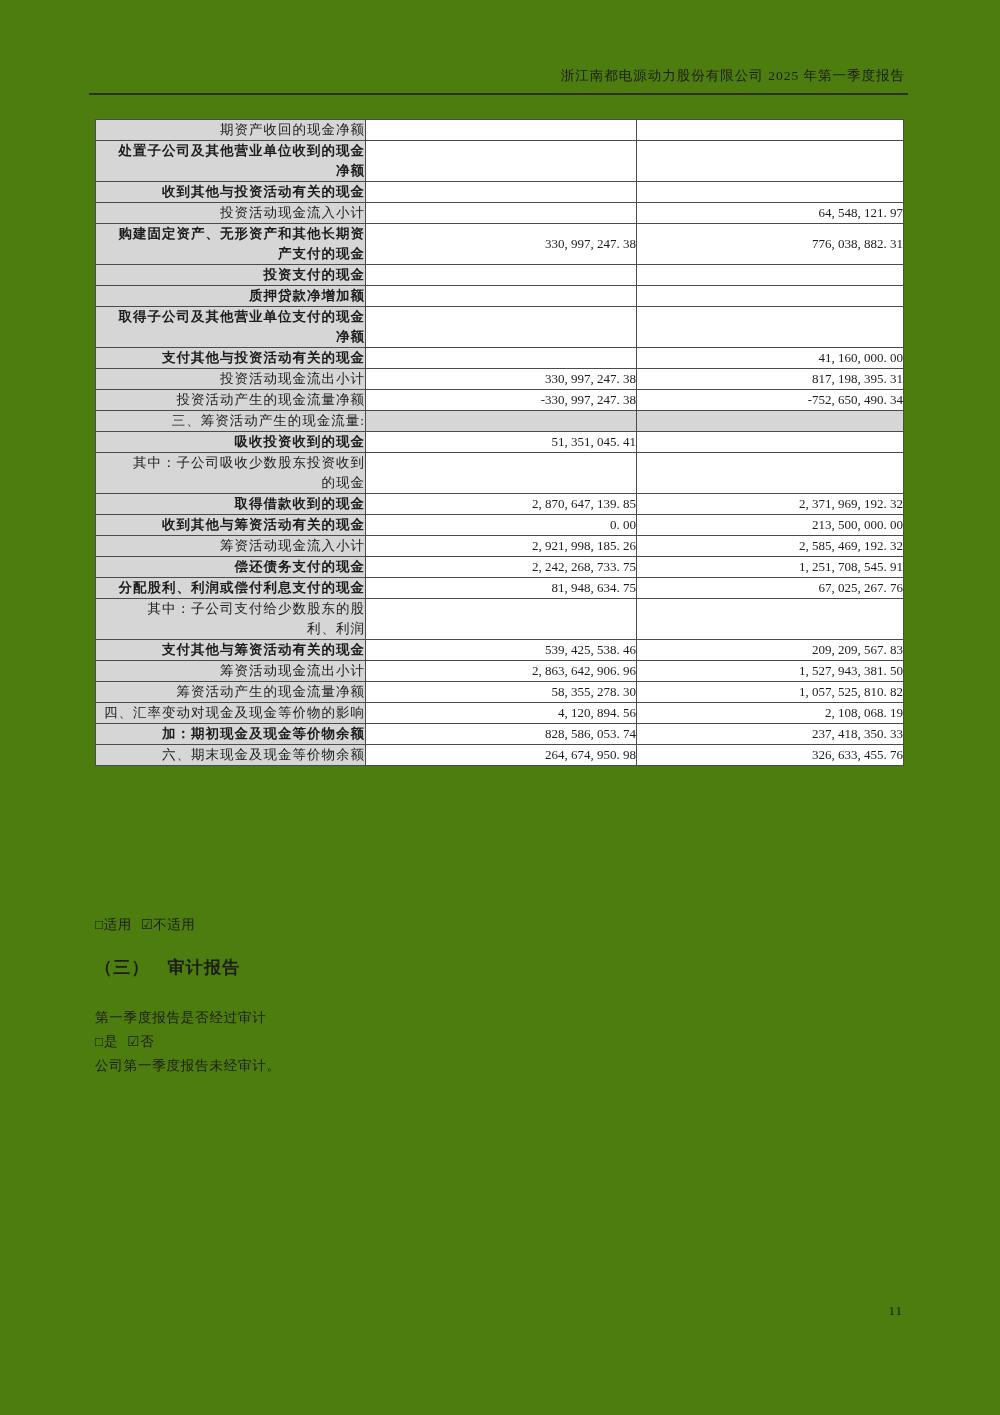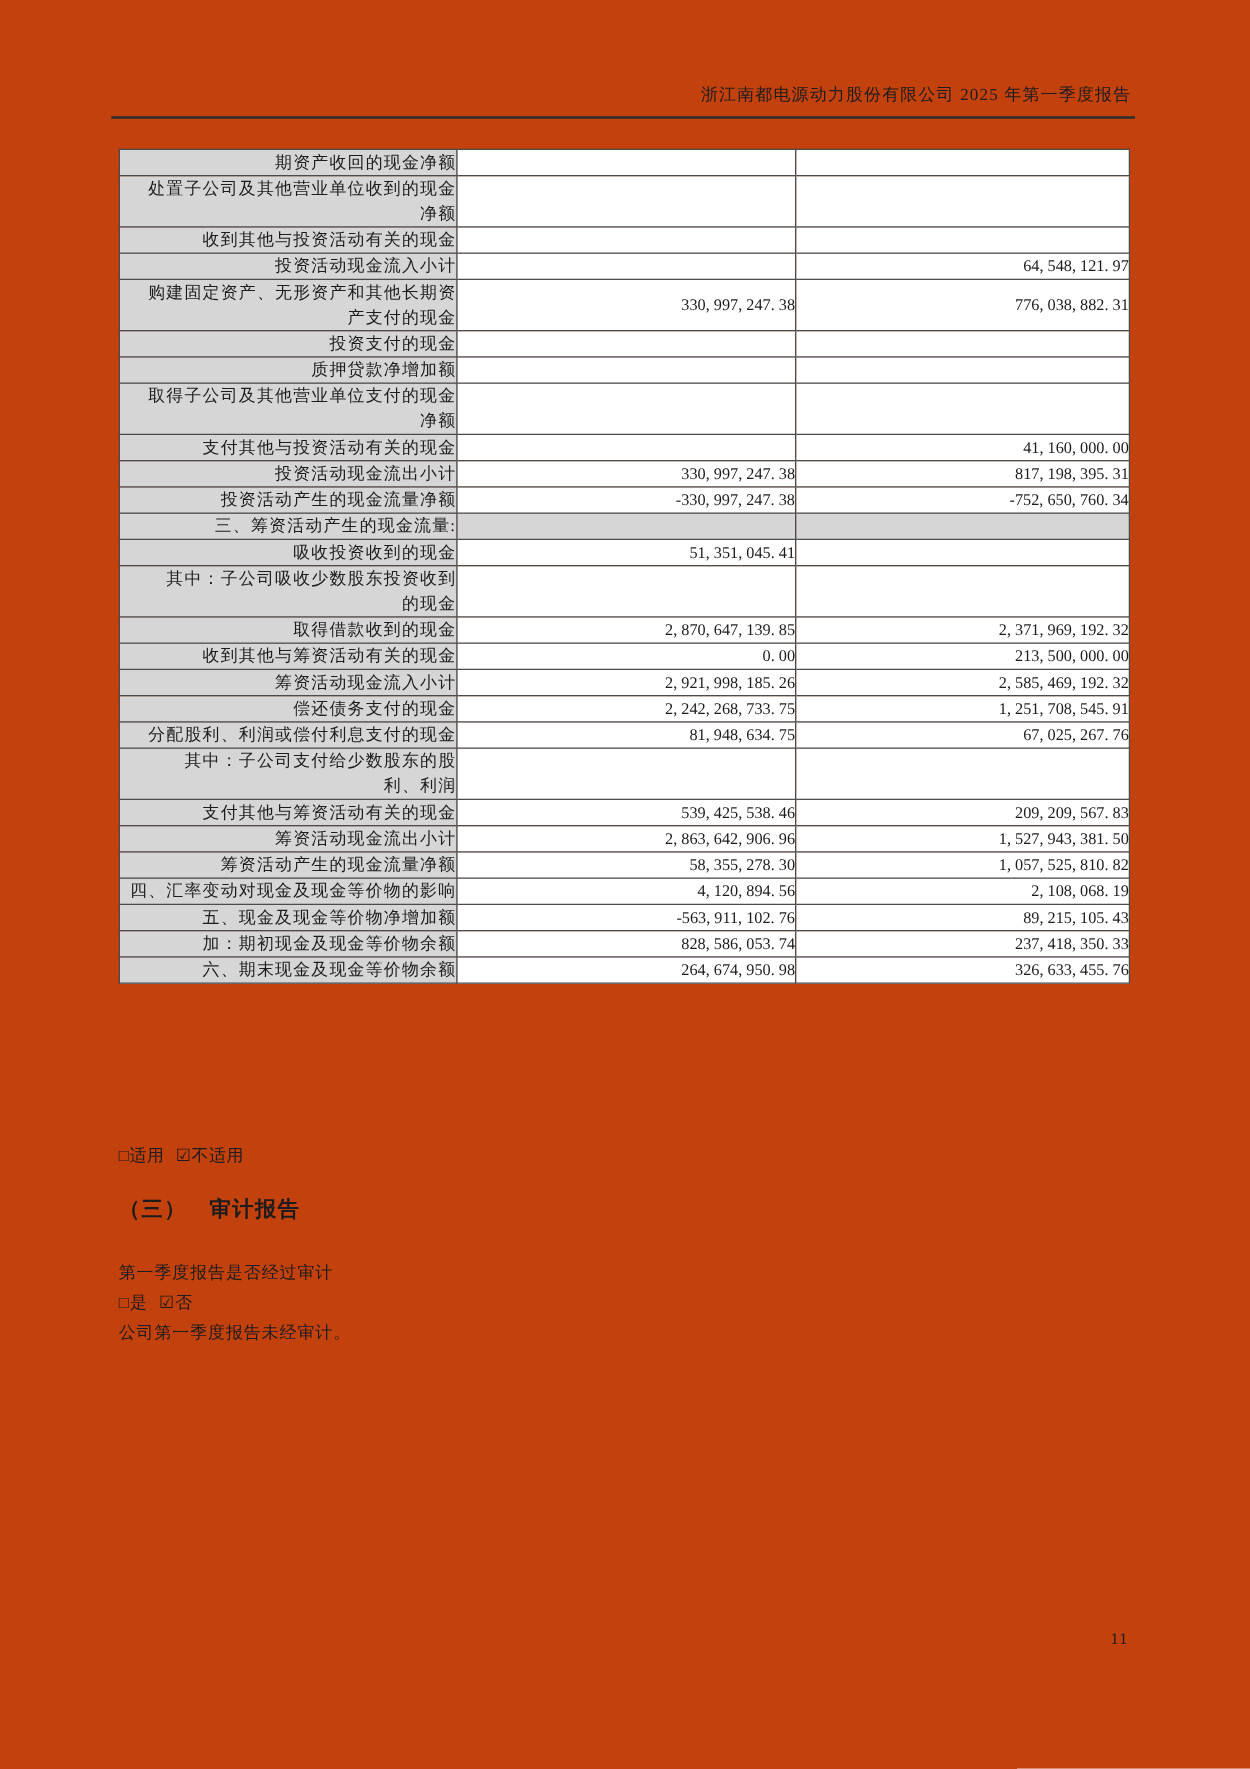--- a/index.html
+++ b/index.html
@@ -1,20 +1,20 @@
 <!DOCTYPE html>
 <html><head>
 <meta charset="utf-8">
 <style>
   html,body { margin:0; padding:0; background:#ffffff; }
   .page {
     position: relative;
     width: 1000px;
     height: 1415px;
-    background: #c2410c;
+    background: #4d7c0f;
     font-family: "Liberation Serif", "DejaVu Serif", serif;
     color: #1c1c1c;
     overflow: hidden;
   }
   .header-title {
     position: absolute;
     top: 67px;
     right: 95px;
     font-size: 13.5px;
     letter-spacing: 1px;
@@ -42,21 +42,21 @@
     line-height: 20px;
     height: 20px;
   }
   td.label-cell {
     background: #d6d6d6;
     font-size: 13.5px;
     letter-spacing: 1px;
     padding: 1px 20px 1px 6px;
     text-align: right;
   }
-  td.label-cell.indent-1 { text-indent: 13px; }
+  td.label-cell.indent-1 { text-indent: 13px; font-weight: bold; }
   td.label-cell.indent-2 { text-indent: 30px; }
   td.num-cell {
     background: #ffffff;
     font-size: 13px;
     text-align: right;
     padding: 1px 14px 1px 4px;
     white-space: nowrap;
   }
   tr.section-row td.num-cell { background: #d6d6d6; }
   .h2 {
@@ -166,21 +166,21 @@
       <td class="num-cell">41, 160, 000. 00</td>
     </tr>
         <tr>
       <td class="label-cell indent-0">投资活动现金流出小计</td>
       <td class="num-cell">330, 997, 247. 38</td>
       <td class="num-cell">817, 198, 395. 31</td>
     </tr>
         <tr>
       <td class="label-cell indent-0">投资活动产生的现金流量净额</td>
       <td class="num-cell">-330, 997, 247. 38</td>
-      <td class="num-cell">-752, 650, 760. 34</td>
+      <td class="num-cell">-752, 650, 490. 34</td>
     </tr>
         <tr class="section-row">
       <td class="label-cell indent-0">三、筹资活动产生的现金流量:</td>
       <td class="num-cell"></td>
       <td class="num-cell"></td>
     </tr>
         <tr>
       <td class="label-cell indent-1">吸收投资收到的现金</td>
       <td class="num-cell">51, 351, 045. 41</td>
       <td class="num-cell"></td>
@@ -232,25 +232,20 @@
     </tr>
         <tr>
       <td class="label-cell indent-0">筹资活动产生的现金流量净额</td>
       <td class="num-cell">58, 355, 278. 30</td>
       <td class="num-cell">1, 057, 525, 810. 82</td>
     </tr>
         <tr>
       <td class="label-cell indent-0">四、汇率变动对现金及现金等价物的影响</td>
       <td class="num-cell">4, 120, 894. 56</td>
       <td class="num-cell">2, 108, 068. 19</td>
-    </tr>
-        <tr>
-      <td class="label-cell indent-0">五、现金及现金等价物净增加额</td>
-      <td class="num-cell">-563, 911, 102. 76</td>
-      <td class="num-cell">89, 215, 105. 43</td>
     </tr>
         <tr>
       <td class="label-cell indent-1">加：期初现金及现金等价物余额</td>
       <td class="num-cell">828, 586, 053. 74</td>
       <td class="num-cell">237, 418, 350. 33</td>
     </tr>
         <tr>
       <td class="label-cell indent-0">六、期末现金及现金等价物余额</td>
       <td class="num-cell">264, 674, 950. 98</td>
       <td class="num-cell">326, 633, 455. 76</td>

